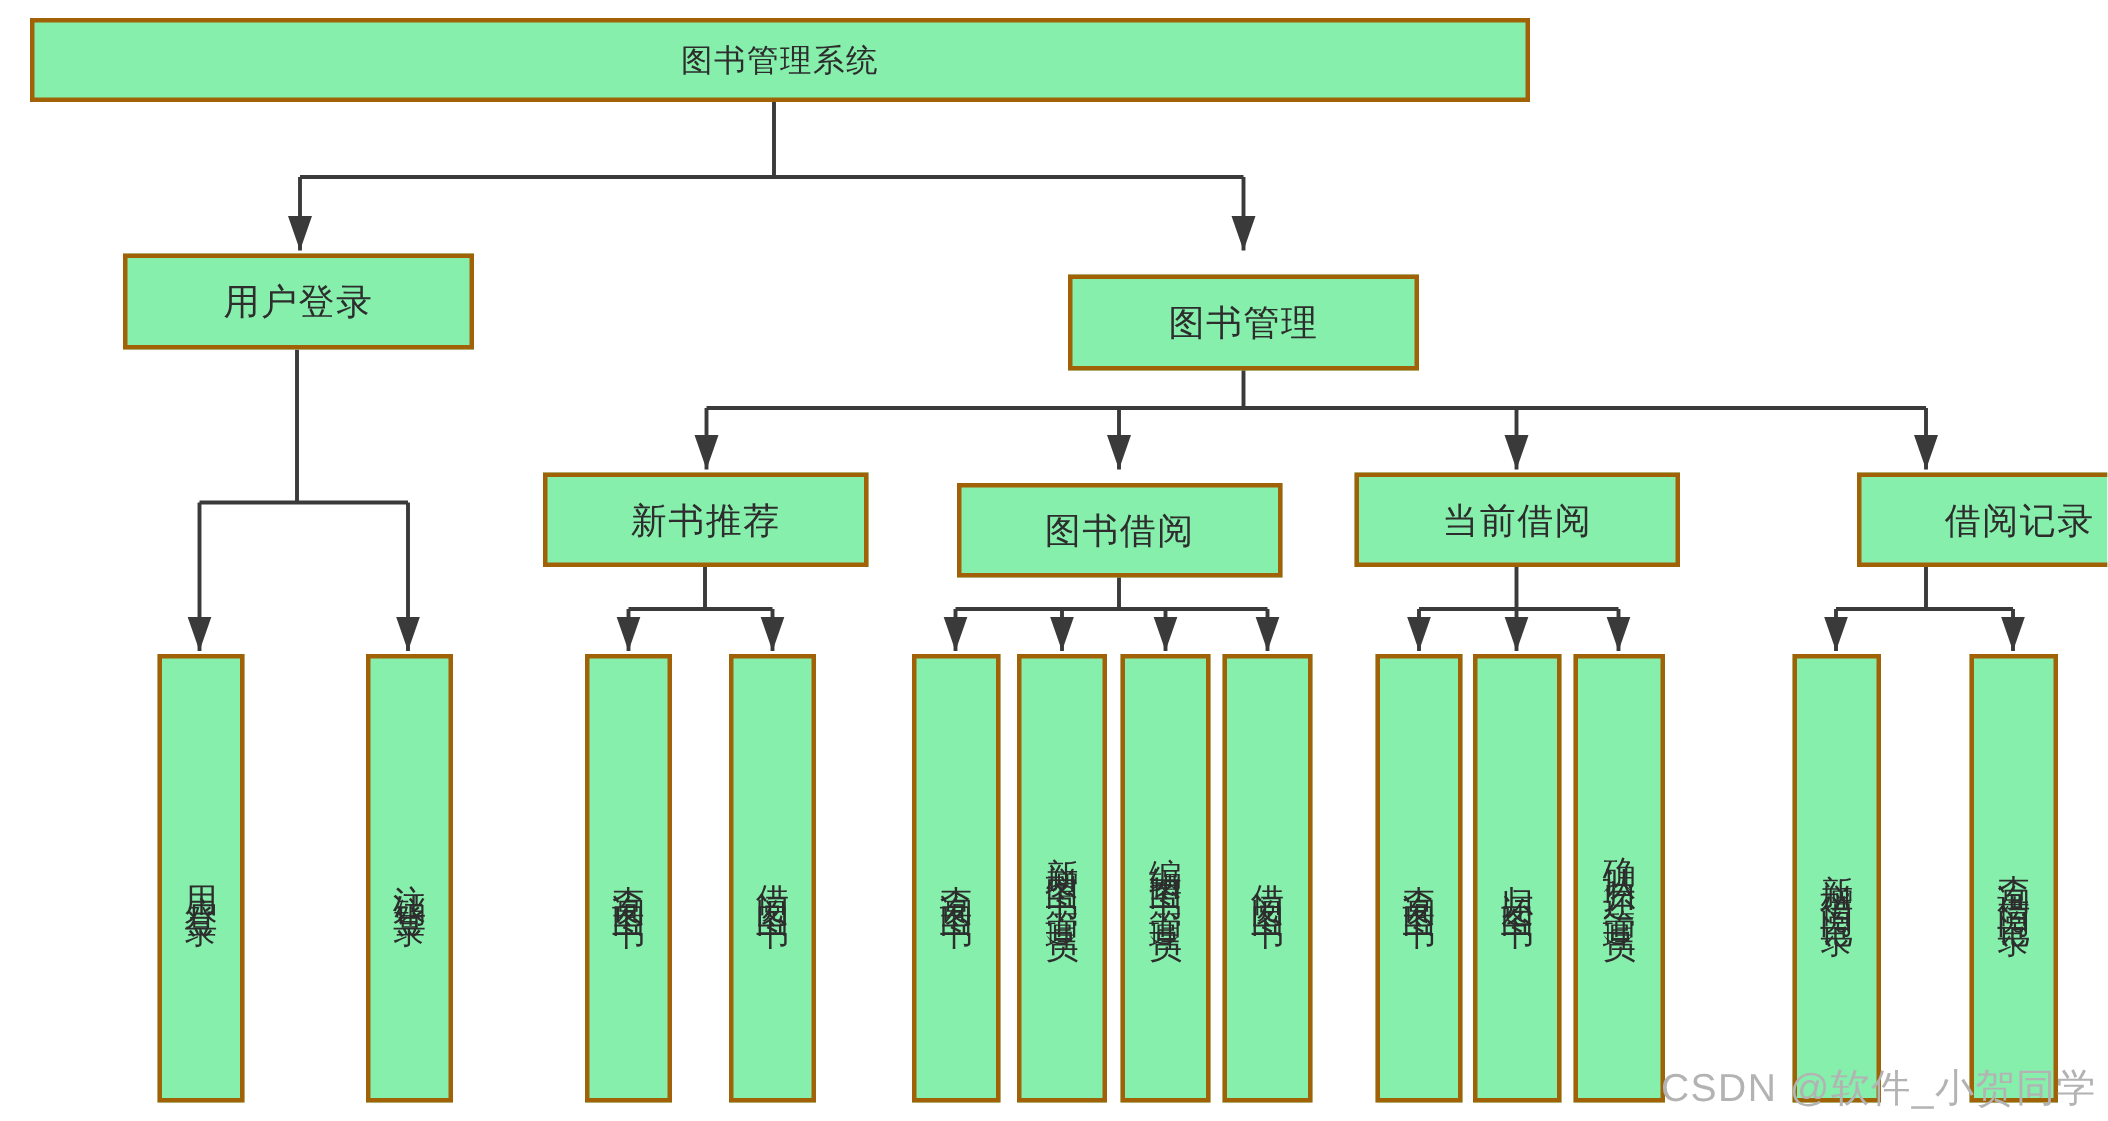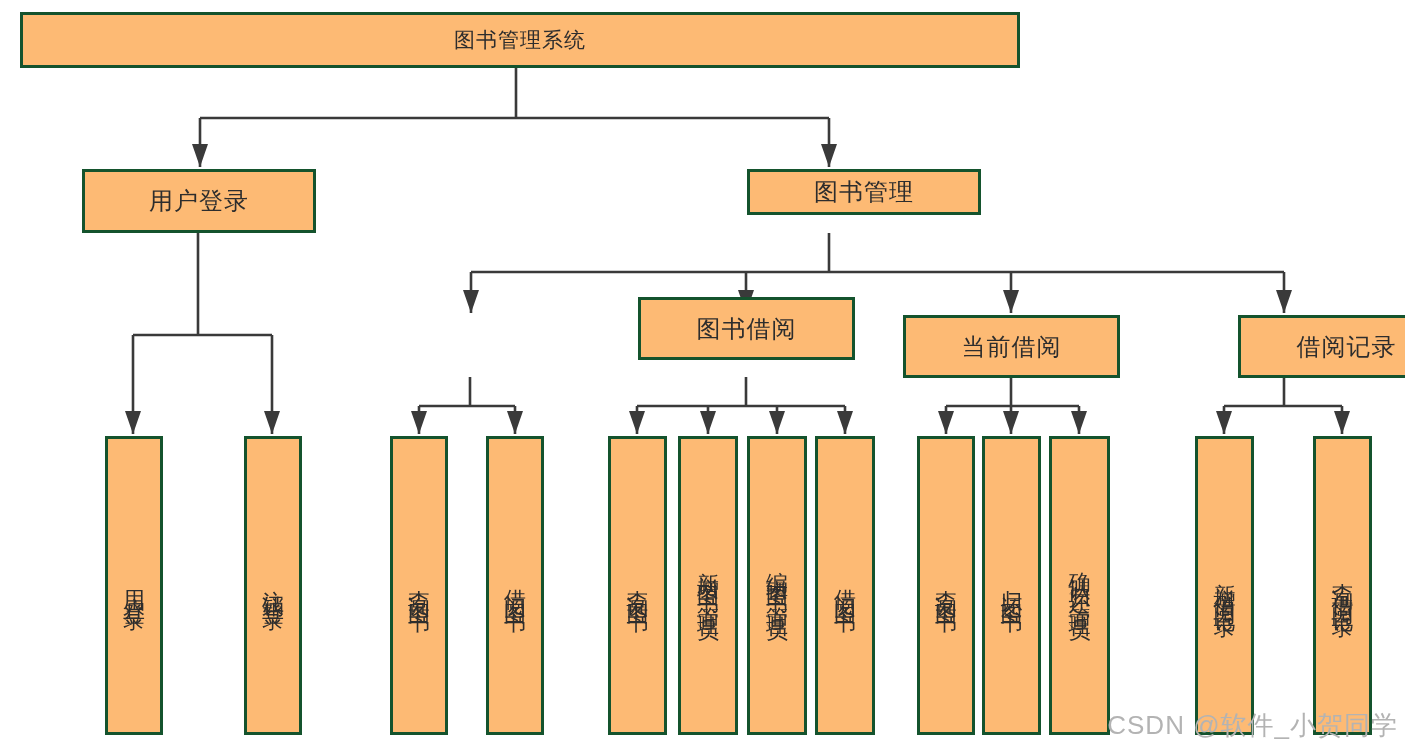--- a/index.html
+++ b/index.html
@@ -18,22 +18,22 @@
   #wires {
     position: absolute;
     left: 0;
     top: 0;
     width: 1405px;
     height: 747px;
   }
   .node {
     position: absolute;
     box-sizing: border-box;
-    background: #fdba74;
-    border: 3px solid #14532d;
+    background: #86efac;
+    border: 3px solid #a16207;
     display: flex;
     align-items: center;
     justify-content: center;
     color: #2d2d2d;
   }
   .hnode .lbl {
     white-space: nowrap;
     letter-spacing: 1px;
   }
   .root-node { font-size: 21px; }
@@ -106,25 +106,28 @@
     </g>
   </svg>
 
   <div class="node hnode root-node" style="left:20px; top:12px; width:1000px; height:56px;">
     <span class="lbl">图书管理系统</span>
   </div>
 
   <div class="node hnode mid-node" style="left:82px; top:169px; width:234px; height:64px;">
     <span class="lbl">用户登录</span>
   </div>
-  <div class="node hnode mid-node" style="left:712px; top:169px; width:234px; height:46px;margin-left:35px;">
+  <div class="node hnode mid-node" style="left:712px; top:183px; width:234px; height:64px;">
     <span class="lbl">图书管理</span>
   </div>
 
-  <div class="node hnode mid-node" style="left:638px; top:297px; width:217px; height:63px;">
+  <div class="node hnode mid-node" style="left:362px; top:315px; width:217px; height:63px;">
+    <span class="lbl">新书推荐</span>
+  </div>
+  <div class="node hnode mid-node" style="left:638px; top:322px; width:217px; height:63px;">
     <span class="lbl">图书借阅</span>
   </div>
   <div class="node hnode mid-node" style="left:903px; top:315px; width:217px; height:63px;">
     <span class="lbl">当前借阅</span>
   </div>
   <div class="node hnode mid-node" style="left:1238px; top:315px; width:217px; height:63px;">
     <span class="lbl">借阅记录</span>
   </div>
 
   <div class="node vnode" style="left:105px; top:436px; width:58px; height:299px;">

